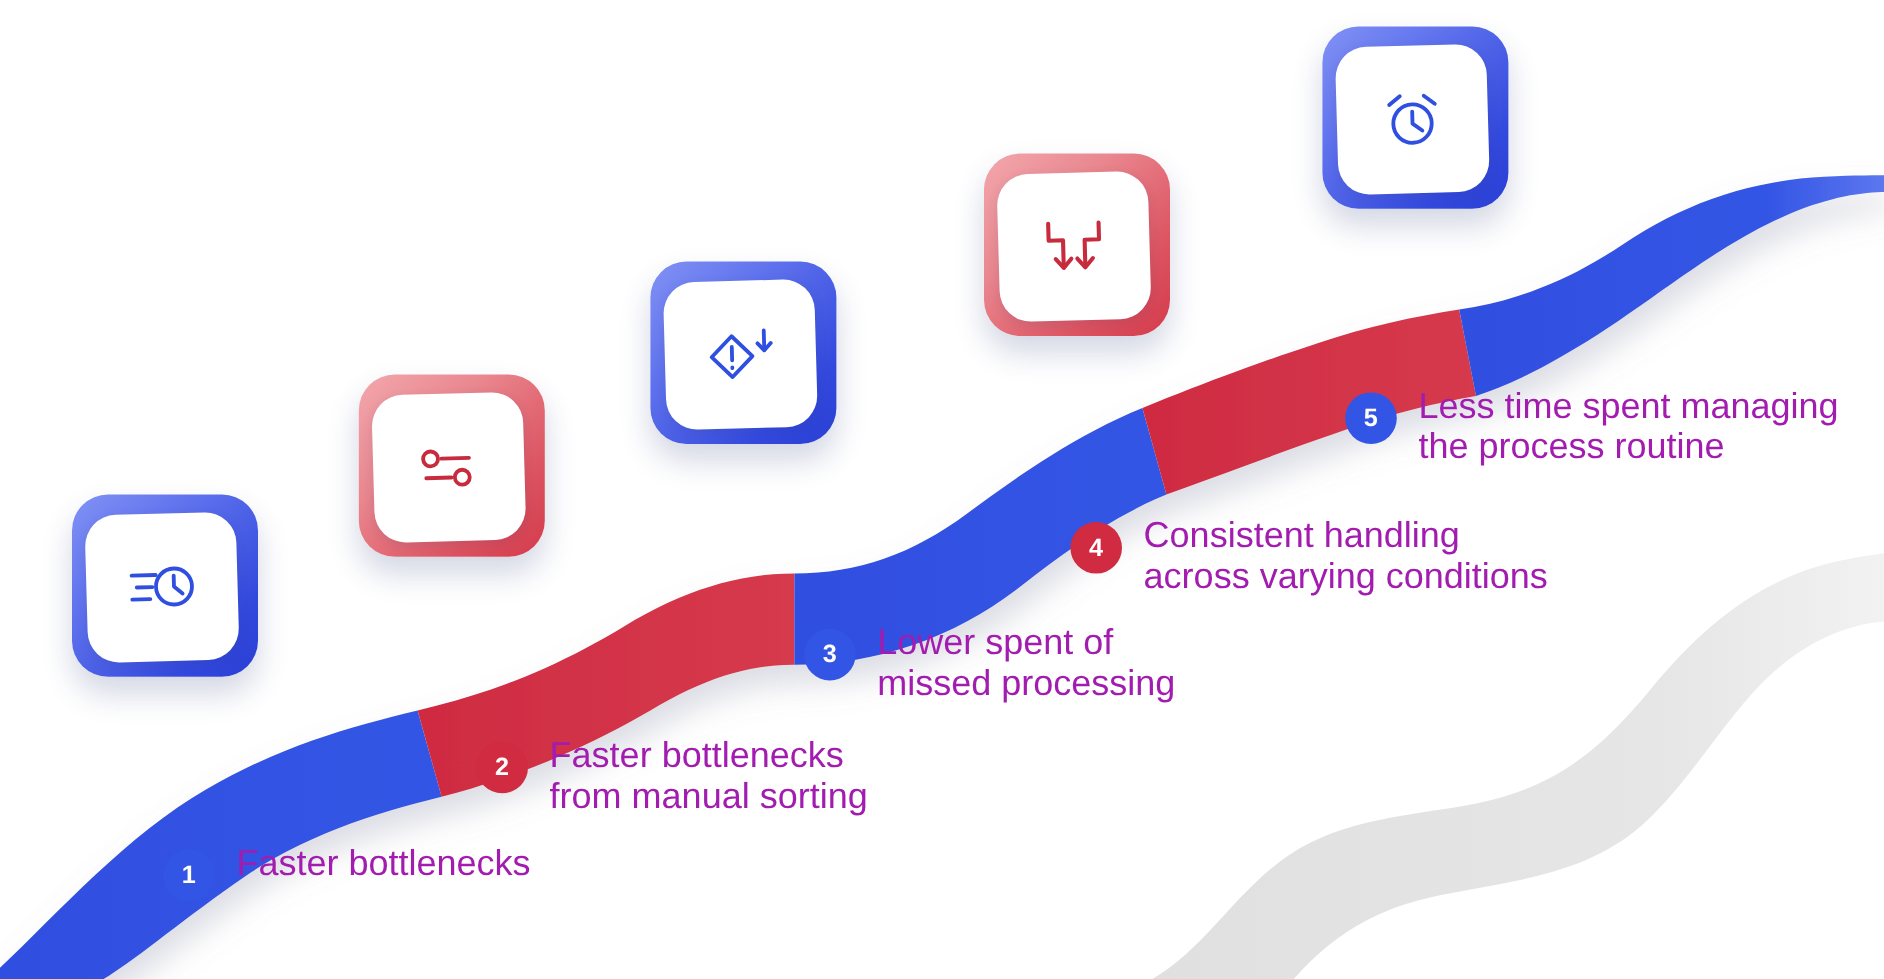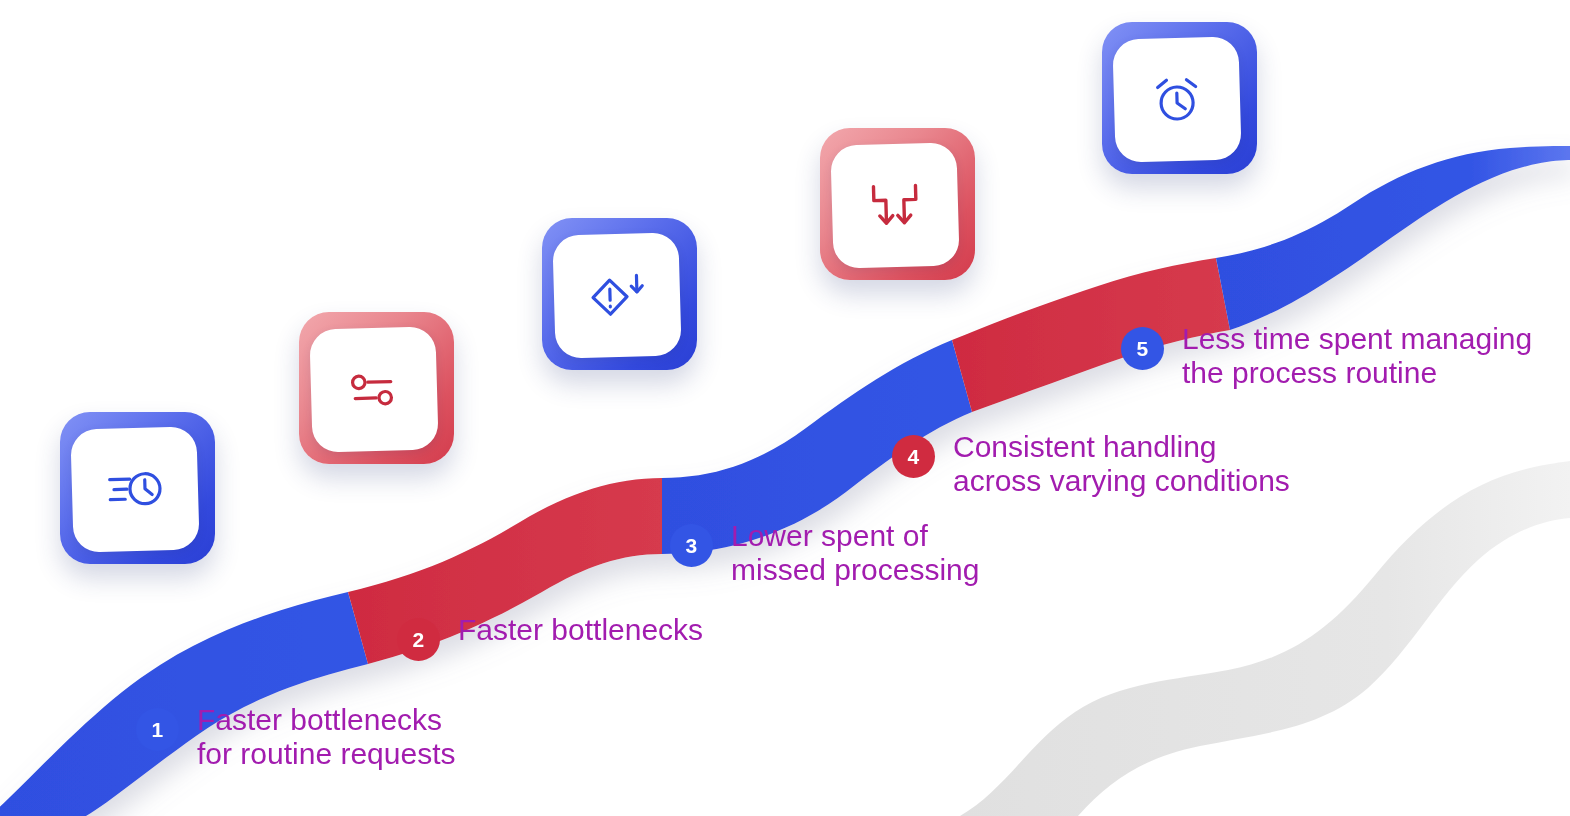--- a/index.html
+++ b/index.html
@@ -248,28 +248,28 @@
           <line x1="47" y1="13" x2="38" y2="6"></line>
         </svg>
       </span>
     </div>
   </div>
 
   <div class="step" style="left:136px; top:703px;">
     <div class="step-badge blue">1</div>
     <div class="step-text">
       <span class="line">Faster bottlenecks</span>
-      <span class="line">for routine requests</span>
     </div>
   </div>
 
   <div class="step" style="left:397px; top:613px;">
     <div class="step-badge red">2</div>
     <div class="step-text">
       <span class="line">Faster bottlenecks</span>
+      <span class="line">from manual sorting</span>
     </div>
   </div>
 
   <div class="step" style="left:670px; top:519px;">
     <div class="step-badge blue">3</div>
     <div class="step-text">
       <span class="line">Lower spent of</span>
       <span class="line">missed processing</span>
     </div>
   </div>

